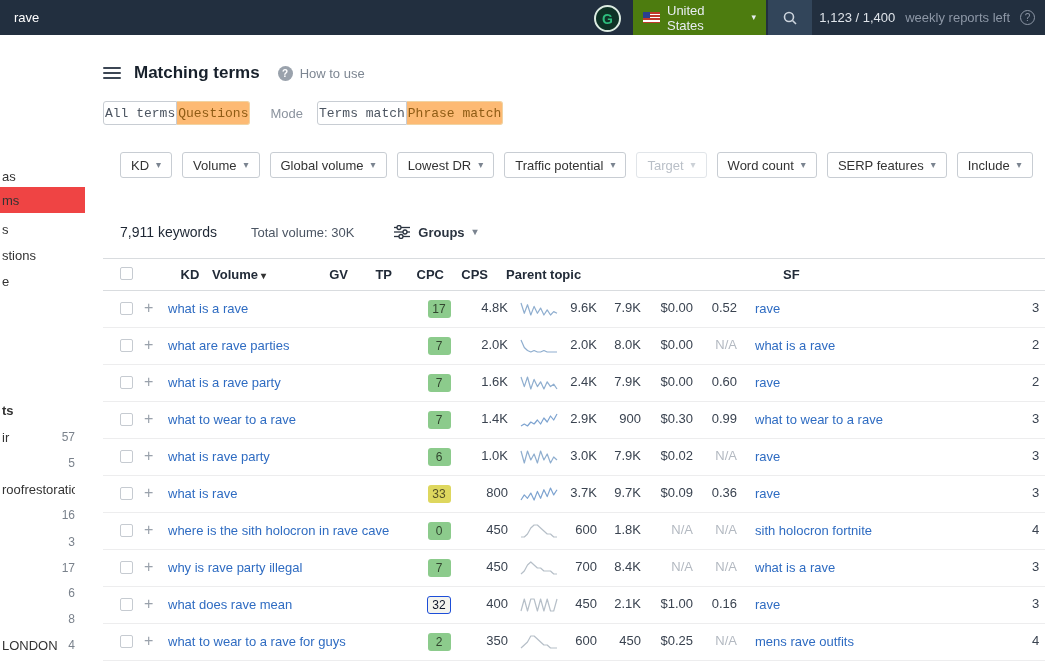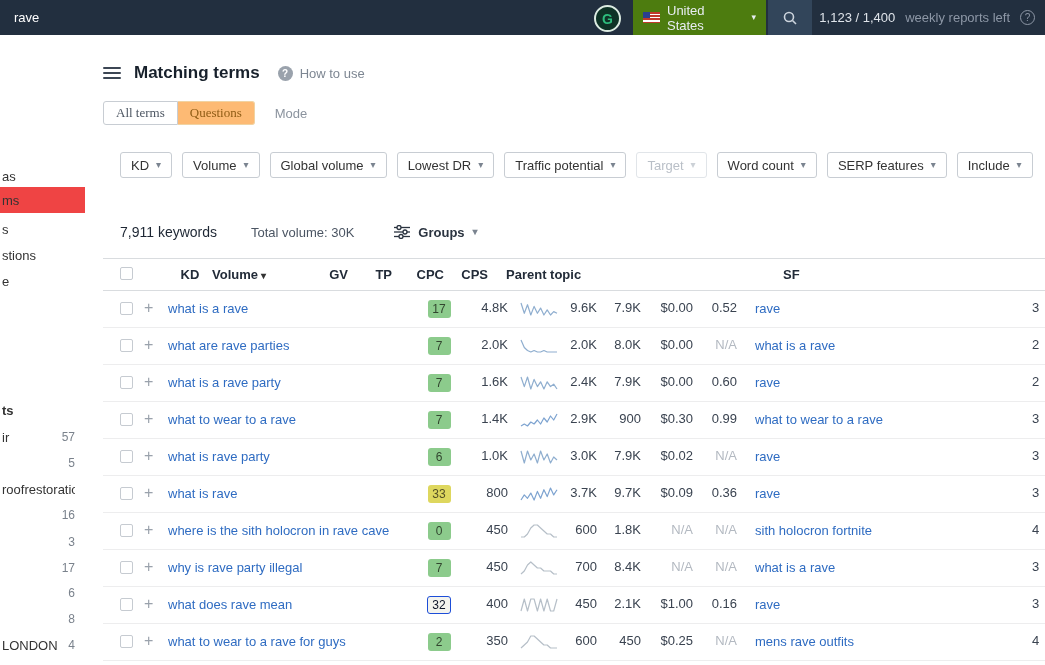--- a/index.html
+++ b/index.html
@@ -32,21 +32,21 @@
 .main{position:absolute;left:85px;top:35px;right:0;bottom:0;background:#fff;overflow:hidden}
 .hdr-row{margin:27px 0 0 18px;display:flex;align-items:center;height:22px}
 .burger{width:18px;display:flex;flex-direction:column;gap:3px;cursor:pointer}
 .burger span{height:2px;background:#3c4654;border-radius:1px}
 .title{font-size:17px;font-weight:bold;color:#17202b;margin-left:13px}
 .howto{display:flex;align-items:center;gap:7px;margin-left:18px;color:#7d8692;cursor:pointer}
 .qcirc{width:15px;height:15px;border-radius:50%;background:#9aa2ac;color:#fff;font-size:10px;font-weight:bold;display:flex;align-items:center;justify-content:center;flex:none}
 
 .tabs-row{margin:17px 0 0 18px;display:flex;align-items:center;height:24px}
 .seg{display:flex}
-.btn{height:24px;padding:0 12px;border:1px solid #c8cdd3;background:#fff;color:#4c5561;font-size:13px;font-family:Liberation Serif, serif;display:inline-flex;align-items:center;cursor:pointer}
+.btn{height:24px;padding:0 1px;border:1px solid #c8cdd3;background:#fff;color:#4c5561;font-size:13px;font-family:Liberation Mono, monospace;display:inline-flex;align-items:center;cursor:pointer}
 .seg .btn:first-child{border-radius:3px 0 0 3px}
 .seg .btn+.btn{border-left:none;border-radius:0 3px 3px 0}
 .btn.active{background:#fdba74;border-color:#f1d3a2;color:#8f5c15}
 .mode{color:#8b939e;margin:0 14px 0 20px}
 
 .filters-row{margin:27px 0 0 35px;display:flex;gap:10px;white-space:nowrap}
 .fbtn{height:26px;padding:0 10px;border:1px solid #c8cdd3;border-radius:3px;background:#fff;color:#333;font-size:13px;font-family:inherit;display:inline-flex;align-items:center;gap:7px;cursor:pointer;flex:none}
 .caret2{color:#7b8490;font-size:10px;line-height:1}
 .fbtn.disabled{color:#b9bfc7;border-color:#e1e5e9}
 .fbtn.disabled .caret2{color:#ccd1d7}
@@ -191,20 +191,24 @@
       <span>How to use</span>
     </span>
   </div>
 
   <div class="tabs-row">
     <span class="seg">
         <button class="btn">All terms</button>
         <button class="btn active">Questions</button>
       </span>
     <span class="mode">Mode</span>
+    <span class="seg">
+        <button class="btn">Terms match</button>
+        <button class="btn active">Phrase match</button>
+      </span>
   </div>
 
   <div class="filters-row">
       <button class="fbtn">
         <span>KD</span>
         <span class="caret2">▾</span>
       </button>
       <button class="fbtn">
         <span>Volume</span>
         <span class="caret2">▾</span>

